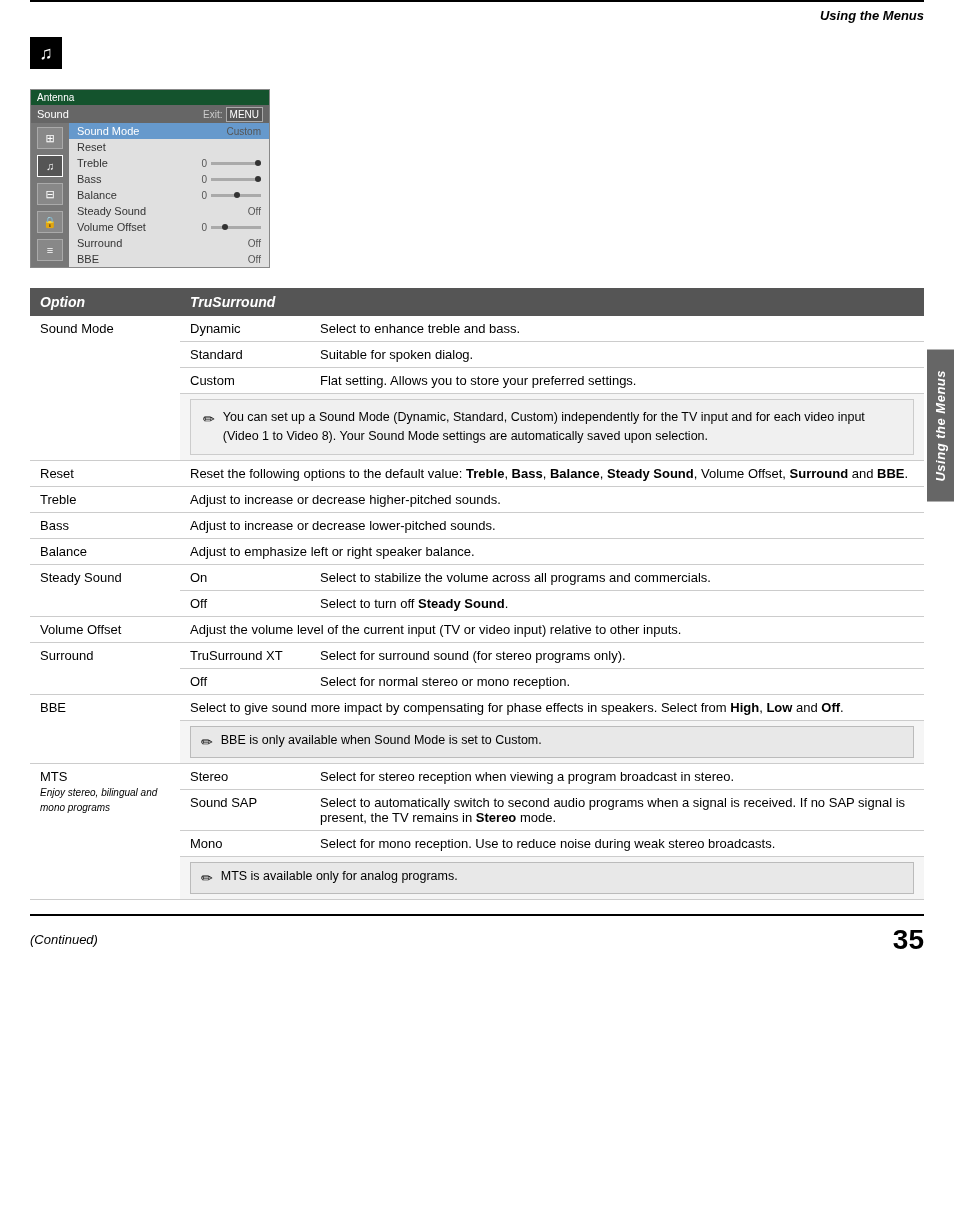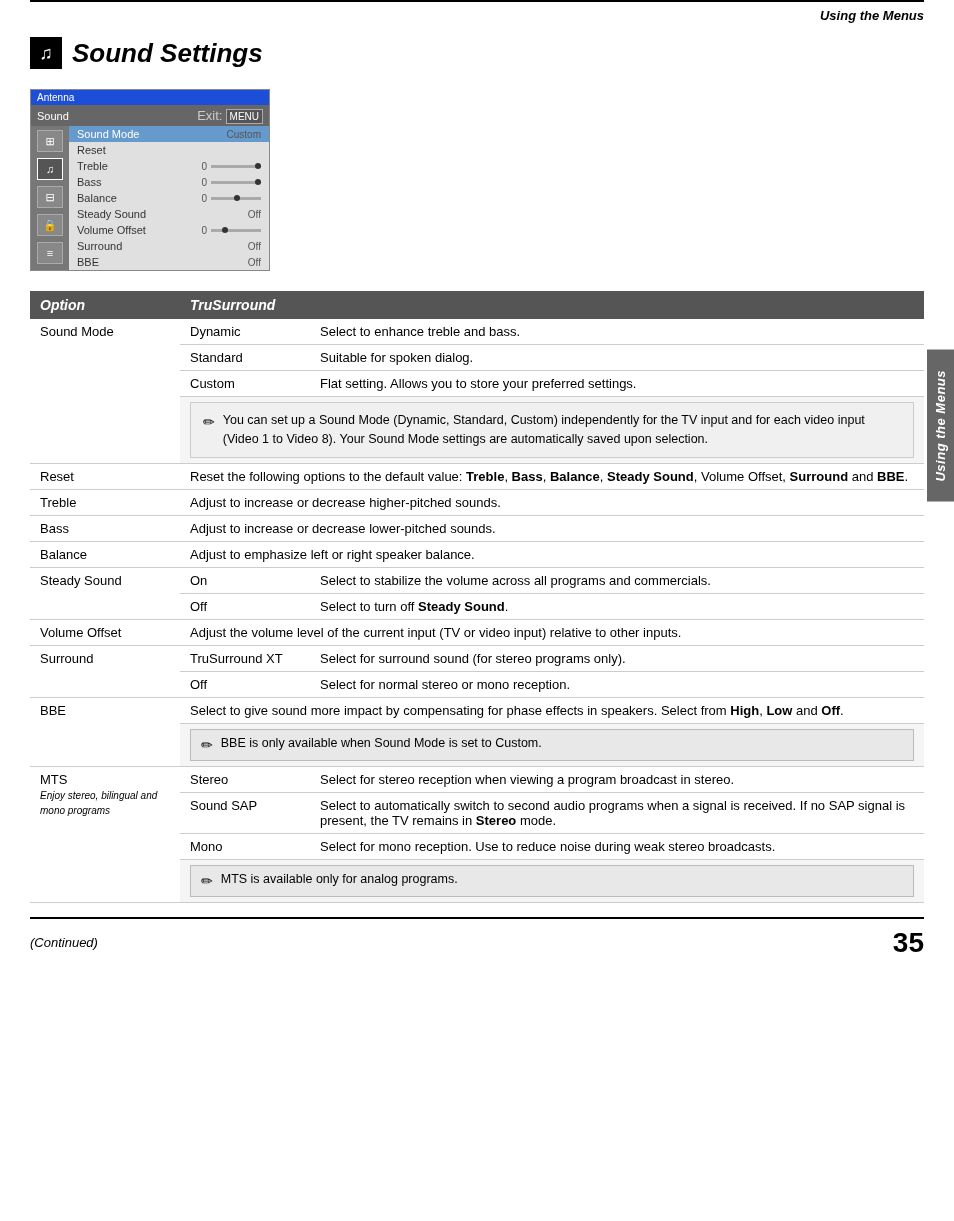--- a/index.html
+++ b/index.html
@@ -67,36 +67,36 @@
 
     
     .menu-screenshot {
       width: 240px;
       flex-shrink: 0;
       border: 1px solid #888;
       background: #e0e0e0;
       font-size: 11px;
     }
     .menu-antenna-bar {
-      background: #1d4ed8;
+      background: #14532d;
       color: #fff;
       padding: 2px 6px;
       font-size: 10px;
     }
     .menu-sound-header {
       background: #666;
       color: #fff;
       padding: 3px 6px;
       display: flex;
       justify-content: space-between;
       align-items: center;
       font-size: 11px;
     }
     .menu-exit-label {
-      font-size: 13px;
+      font-size: 10px;
       color: #ccc;
     }
     .menu-exit-menu {
       background: #555;
       color: #fff;
       padding: 1px 3px;
       font-size: 10px;
       border: 1px solid #aaa;
     }
     .menu-icons-row {
@@ -290,21 +290,20 @@
 <div class="header-right">Using the Menus</div>
 
 <div class="sidebar-label">Using the Menus</div>
 
 <div class="main-content">
 
   <div class="page-title-row">
     <div class="music-note-icon">
       <span>♫</span>
     </div>
-    <div class="page-title">Sound Settings</div>
   </div>
 
   <div class="intro-section">
 
     <div class="menu-screenshot">
       <div class="menu-antenna-bar">Antenna</div>
       <div class="menu-sound-header">
         <span>Sound</span>
         <span>
           <span class="menu-exit-label">Exit:</span>

